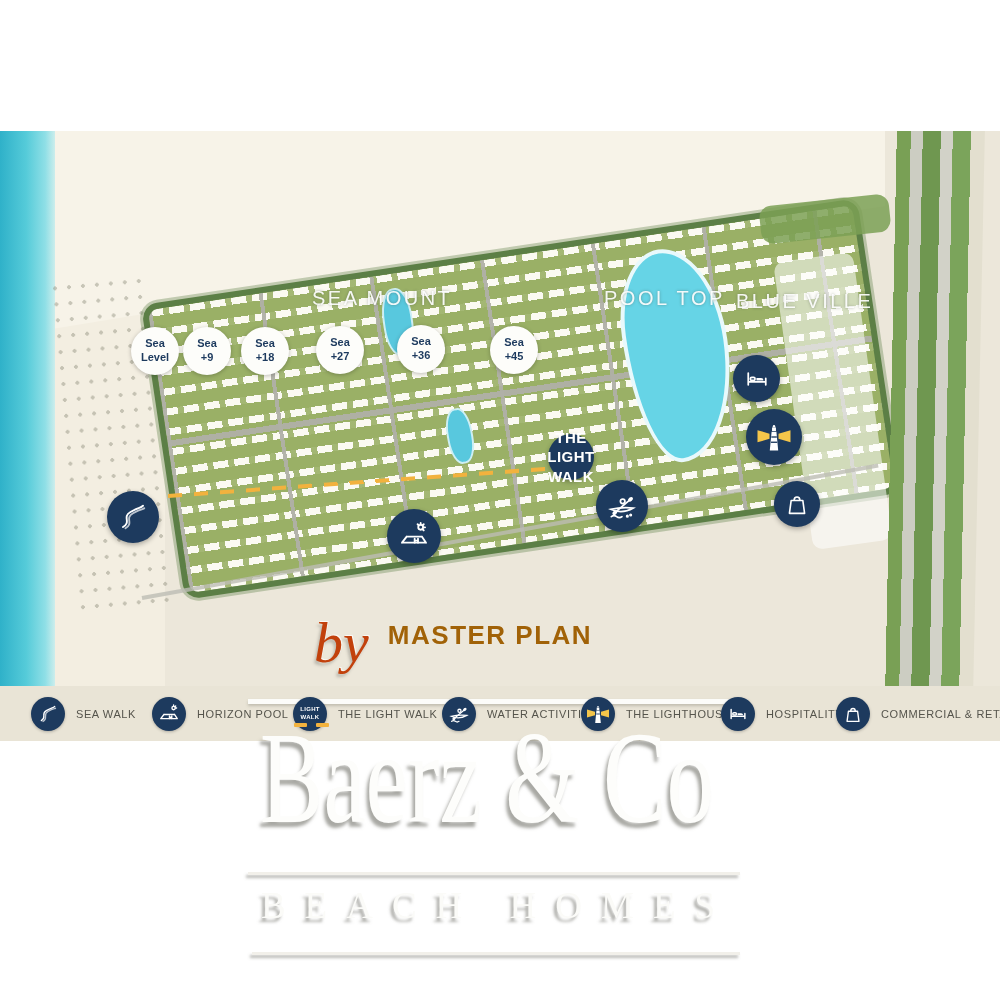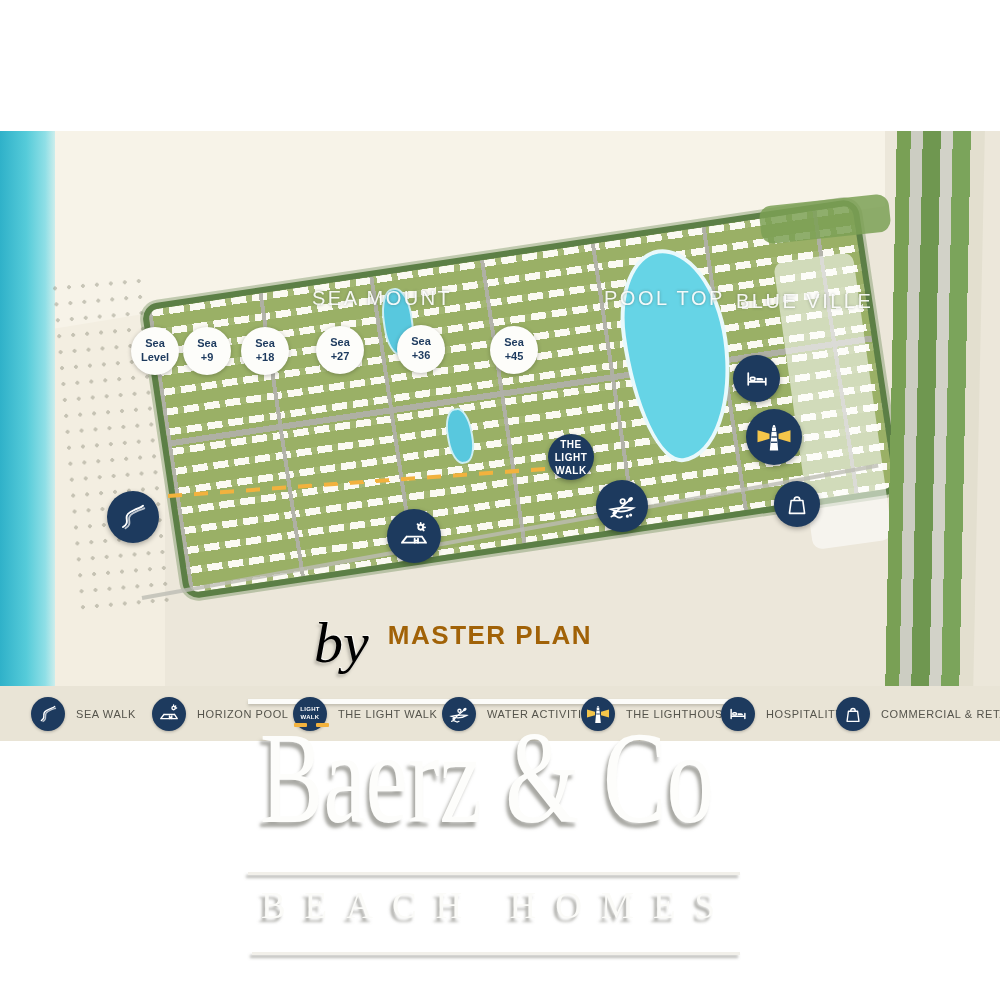--- a/index.html
+++ b/index.html
@@ -49,26 +49,26 @@
   .zone-label{position:absolute;color:rgba(255,255,255,.92);font-size:20px;letter-spacing:2.5px;
          font-weight:500;text-shadow:0 0 3px rgba(60,70,60,.45);white-space:nowrap;}
 
   .elev-badge{position:absolute;width:48px;height:48px;border-radius:50%;background:#fdfdfa;
          box-shadow:0 1px 4px rgba(0,0,0,.25);display:flex;flex-direction:column;align-items:center;
          justify-content:center;color:#1d3a5e;font-size:11px;font-weight:700;line-height:1.25;}
   .navy-badge{position:absolute;border-radius:50%;background:#1d3a5e;
          box-shadow:0 2px 5px rgba(0,0,0,.3);display:flex;flex-direction:column;align-items:center;
          justify-content:center;color:#fff;}
   .navy-badge svg{display:block;}
-  .lw-badge{font-size:10px;font-weight:600;letter-spacing:.5px;line-height:1.3;text-align:center;}
+  .lw-badge{font-size:15px;font-weight:600;letter-spacing:.5px;line-height:1.3;text-align:center;}
 
   .map-title{position:absolute;left:340px;top:489px;width:300px;text-align:center;
          color:#a16207;font-size:26px;font-weight:600;letter-spacing:1.5px;}
   .by-mark{position:absolute;left:314px;top:478px;font-family:"Liberation Serif",serif;
-         font-style:italic;font-size:58px;color:#000000;
+         font-style:italic;font-size:58px;color:#c2410c;
          text-shadow:-2px 3px 3px rgba(130,128,120,.45),1px -1px 0 rgba(255,255,255,.7);}
 
   
   .legend{position:absolute;left:0;top:686px;width:1000px;height:55px;background:#e9e4d6;}
   .legend-line{position:absolute;left:248px;top:13px;width:500px;height:5px;background:#fcfcf9;
          box-shadow:0 2px 3px rgba(120,118,105,.35);z-index:1;}
   .legend-item{position:absolute;top:0;display:flex;align-items:center;gap:11px;height:55px;z-index:2;}
   .legend-circle{width:34px;height:34px;border-radius:50%;background:#1d3a5e;display:flex;
          align-items:center;justify-content:center;color:#fff;flex:0 0 auto;
          box-shadow:0 1px 3px rgba(0,0,0,.25);}

